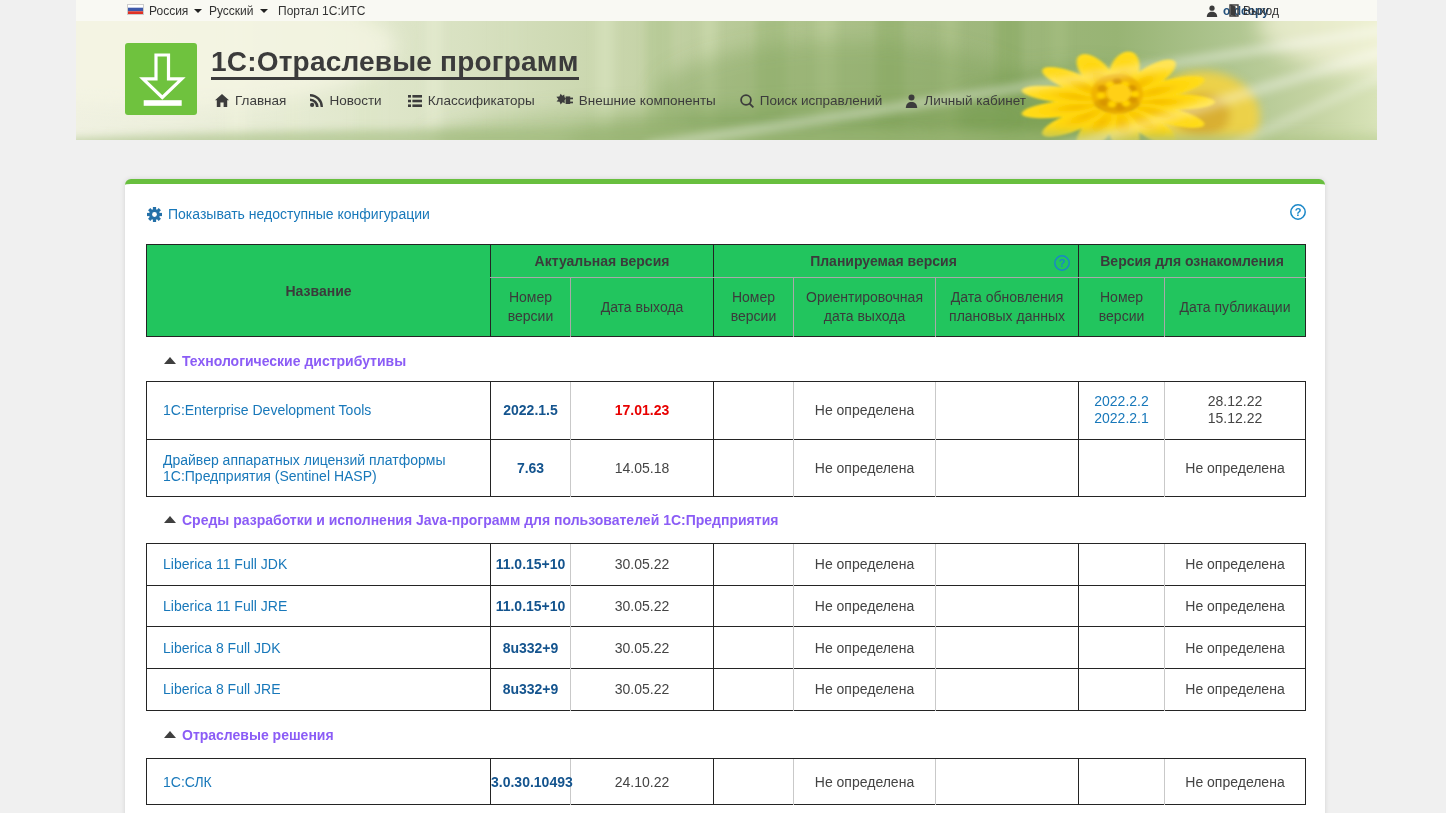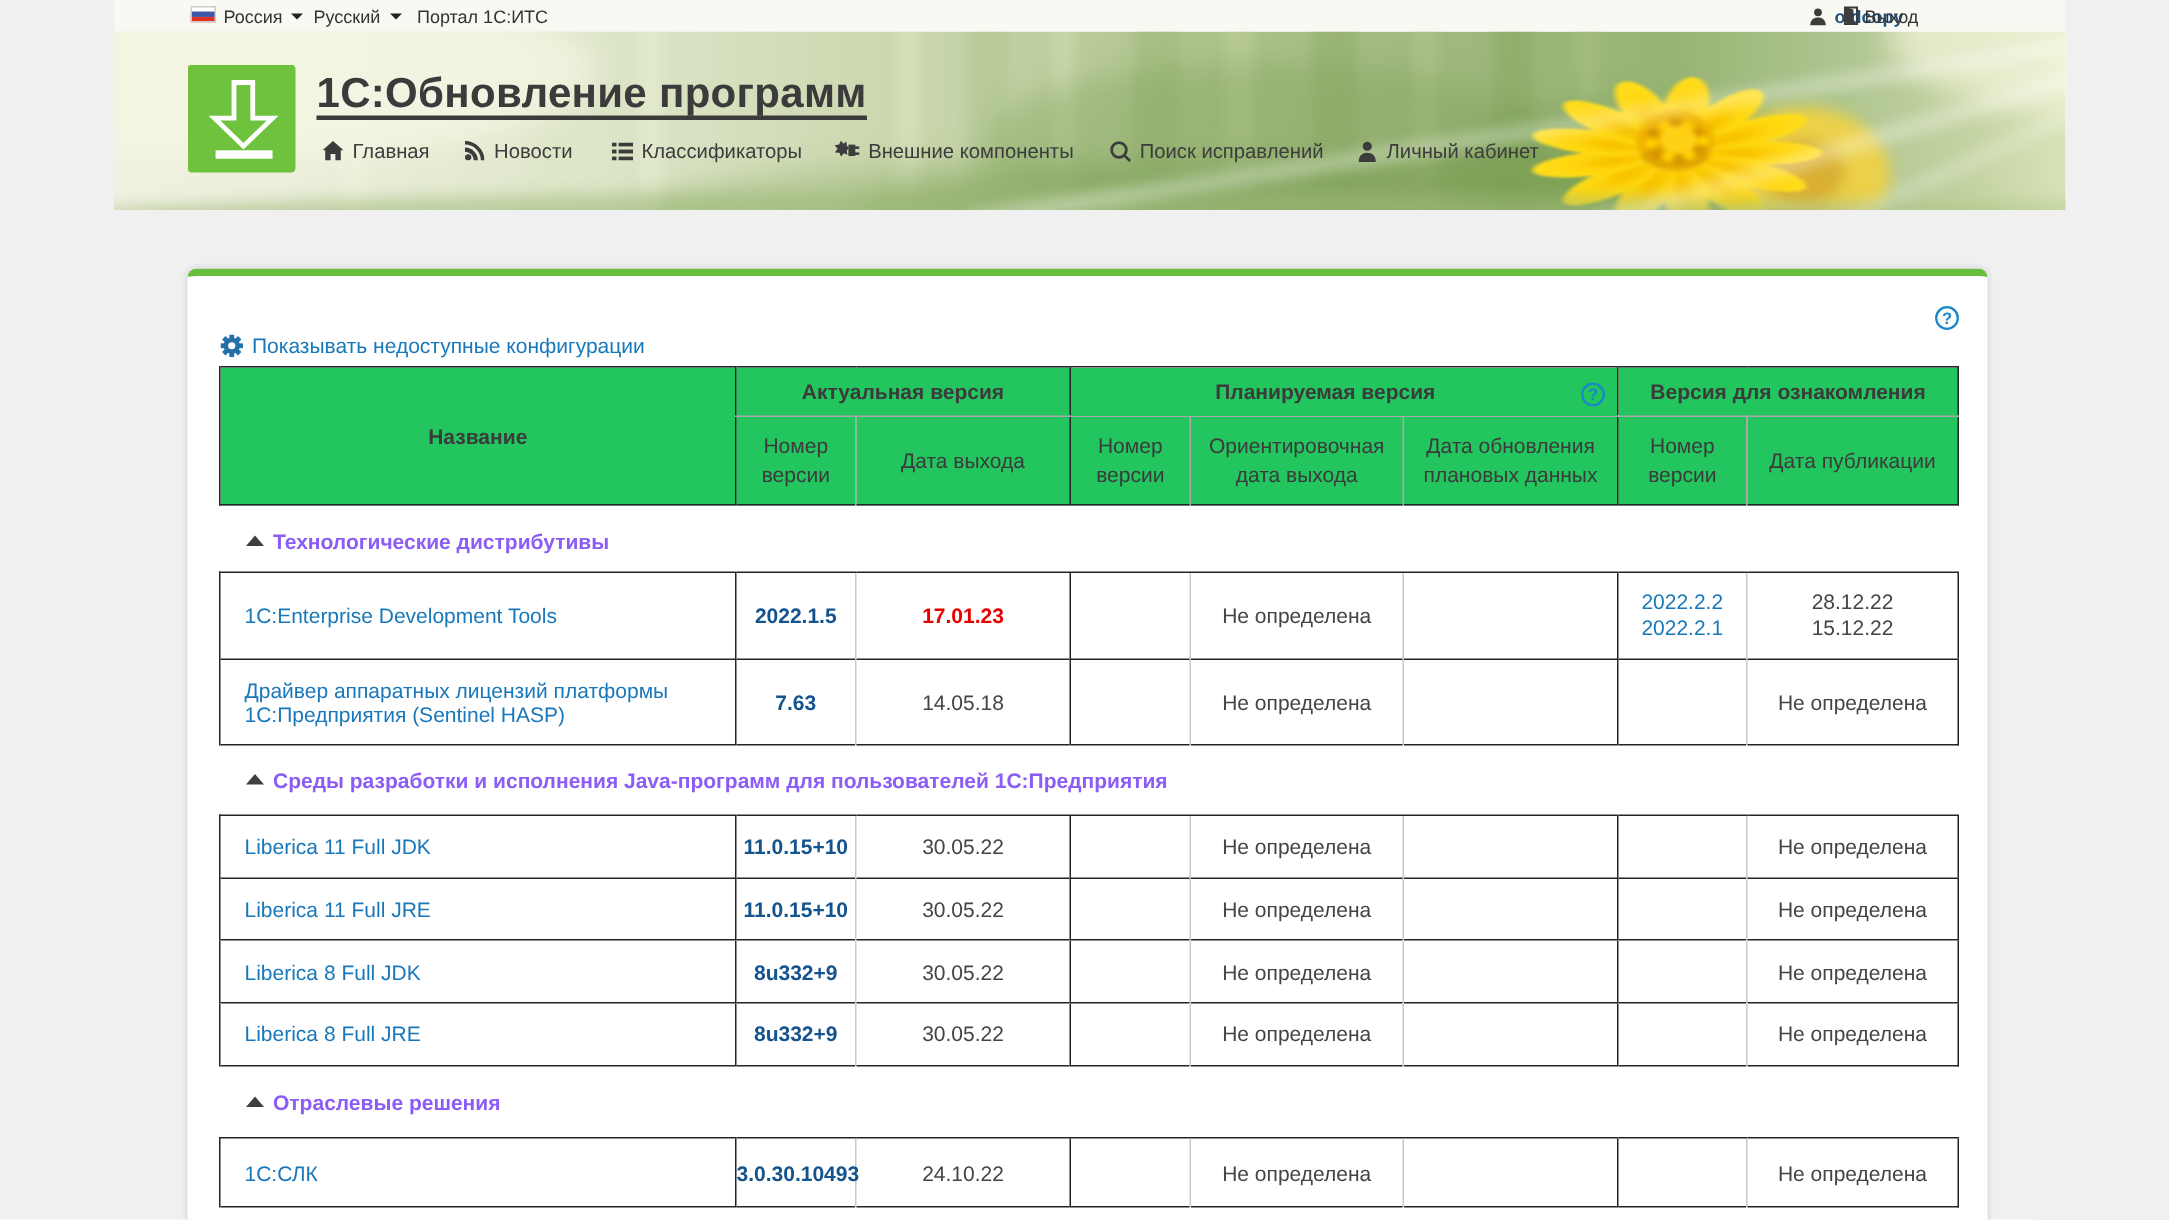--- a/index.html
+++ b/index.html
@@ -11,21 +11,21 @@
 .caret { display:inline-block; width:0; height:0; border-left:4px solid transparent; border-right:4px solid transparent; border-top:4.5px solid #222; margin-left:6px; }
 .hdr { position:absolute; left:76px; top:21px; width:1301px; height:119px; overflow:hidden; }
 .hdr svg.bg { position:absolute; left:0; top:0; }
 .logo { position:absolute; left:49px; top:22px; width:72px; height:72px; background:#6fc23e; border-radius:3px; }
 .title { position:absolute; left:135px; top:26px; font-size:28px; font-weight:bold; color:#3b3b3b; letter-spacing:0.2px; border-bottom:3px solid #3b3b3b; padding-bottom:0px; line-height:30px; }
 .nav { position:absolute; left:139px; top:69px; height:21px; display:flex; align-items:center; }
 .nav .ni { display:flex; align-items:center; font-size:13.5px; color:#3c3c3c; white-space:nowrap; }
 .nav .ni:nth-child(1){margin-right:24px}.nav .ni:nth-child(2){margin-right:26px}.nav .ni:nth-child(3){margin-right:21px}.nav .ni:nth-child(4){margin-right:24px}.nav .ni:nth-child(5){margin-right:23px}
 .nav .ni svg { margin-right:6px; }
 .panel { position:absolute; left:125px; top:179px; width:1200px; height:700px; background:#fff; border-top:5px solid #68bf3e; border-radius:6px 6px 0 0; box-shadow:0 0 5px rgba(0,0,0,0.12); }
-.showline { position:absolute; left:22px; top:38px; height:16px; display:flex; align-items:center; }
+.showline { position:absolute; left:22px; top:22px; height:16px; display:flex; align-items:center; }
 .showline a { font-size:14px; color:#1878ba; text-decoration:none; margin-left:6px; }
 .qmark { position:absolute; left:1165px; top:20px; }
 table { border-collapse:collapse; table-layout:fixed; position:absolute; left:21px; background:#fff; }
 table { border:1px solid #242424; }
 col.c1{width:344px}col.c2{width:80px}col.c3{width:143px}col.c4{width:80px}col.c5{width:142px}col.c6{width:143px}col.c7{width:86px}col.c8{width:141px}
 th,td { border-left:1px solid #c9c9c9; font-weight:normal; }
 th { background:#22c55e; color:#3b3b3b; font-size:14px; border-left:1px solid #a9a9a9; }
 th.b { font-weight:bold; }
 th.gd, td.gd, th:first-child, td:first-child { border-left:1px solid #242424; }
 td { border-top:1px solid #242424; font-size:14px; text-align:center; color:#444; vertical-align:middle; }
@@ -198,21 +198,21 @@
           <rect x="560" y="48" width="760" height="8" opacity="0.3"></rect>
         </g>
     </g>
   </svg>
   <div class="logo">
     <svg width="72" height="72" viewBox="0 0 72 72">
       <path d="M31 12 L43.5 12 L43.5 35.8 L56.7 35.8 L37.3 54.5 L18 35.8 L31 35.8 Z" fill="none" stroke="#fff" stroke-width="3.2" stroke-linejoin="miter"></path>
       <rect x="18.7" y="57.2" width="38" height="5.6" fill="#fff"></rect>
     </svg>
   </div>
-  <div class="title">1С:Обновление программ</div>
+  <div class="title">1С:Отраслевые программ</div>
   <div class="nav">
     <div class="ni"><svg width="14" height="13" viewBox="0 0 14 13">
           <path d="M7 0 L14 6.2 L12.2 6.2 L12.2 13 L8.6 13 L8.6 8.6 L5.4 8.6 L5.4 13 L1.8 13 L1.8 6.2 L0 6.2 Z" fill="#3c3c3c"></path>
         </svg>Главная</div>
     <div class="ni"><svg width="13" height="13" viewBox="0 0 13 13">
           <circle cx="2.1" cy="10.9" r="2.1" fill="#3c3c3c"></circle>
           <path d="M0 4.4 A 8.6 8.6 0 0 1 8.6 13 L5.9 13 A 5.9 5.9 0 0 0 0 7.1 Z" fill="#3c3c3c"></path>
           <path d="M0 0 A 13 13 0 0 1 13 13 L10.6 13 A 10.6 10.6 0 0 0 0 2.4 Z" fill="#3c3c3c"></path>
         </svg>Новости</div>
     <div class="ni"><svg width="14" height="12" viewBox="0 0 14 12">

